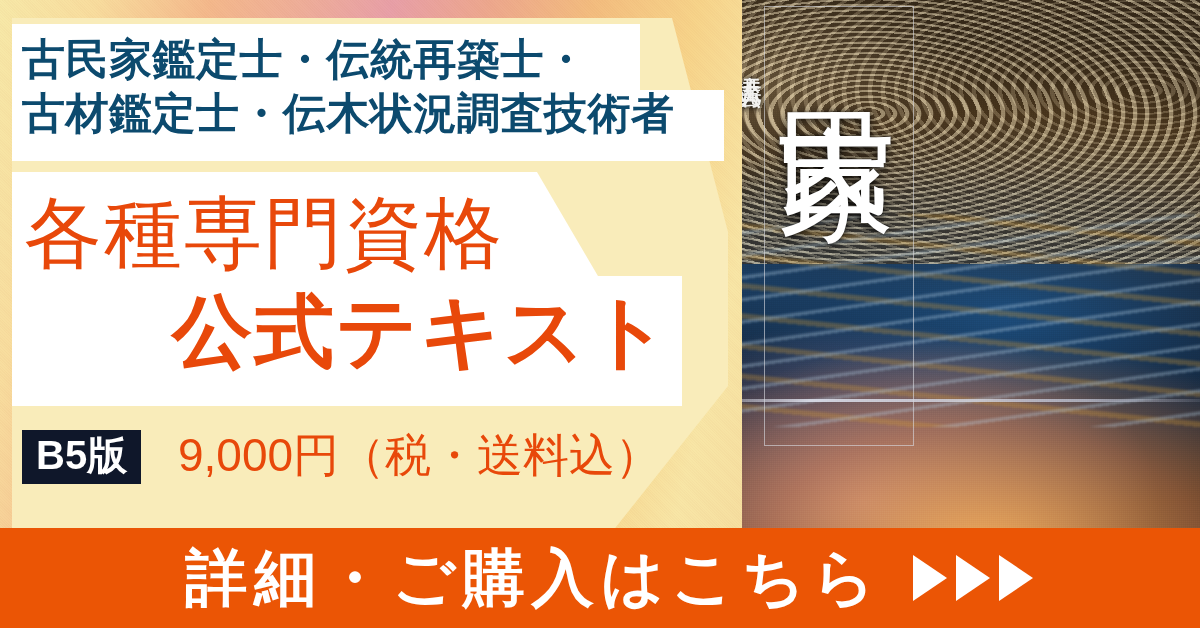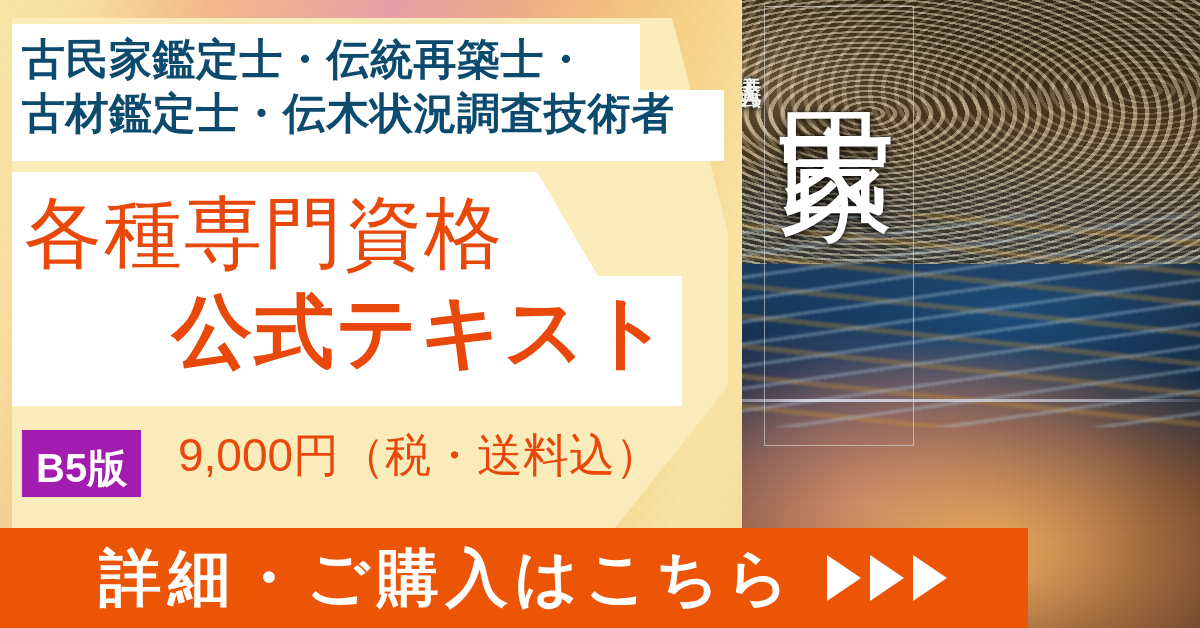--- a/index.html
+++ b/index.html
@@ -171,34 +171,34 @@
   }
   .headline-2 {
     position:absolute; left:172px; top:292px;
     color:#e8480a; font-size:80px; font-weight:700;
     letter-spacing:2px; line-height:1; white-space:nowrap;
   }
 
   
   .badge-size {
     position:absolute; left:22px; top:430px;
-    padding:18px 14px 9px;
-    background:#a21caf; color:#ffffff;
+    padding:5px 14px 9px;
+    background:#0f172a; color:#ffffff;
     font-size:40px; font-weight:700; line-height:1;
     letter-spacing:0;
   }
   .price-text {
     position:absolute; left:178px; top:432px;
     color:#e8480a; font-size:46px; font-weight:500;
     letter-spacing:0; line-height:1; white-space:nowrap;
   }
 
   
   .cta {
-    position:absolute; left:0; top:528px; width:1028px; height:100px;
+    position:absolute; left:0; top:528px; width:1200px; height:100px;
     background:#eb5505;
     display:flex; align-items:center; justify-content:center; gap:30px;
   }
   .cta-text {
     color:#ffffff; font-size:62px; font-weight:700;
     letter-spacing:7px; line-height:1; white-space:nowrap;
     margin-left:18px;
   }
   .cta-arrows { display:flex; gap:9px; align-items:center; }
   .arrow {

